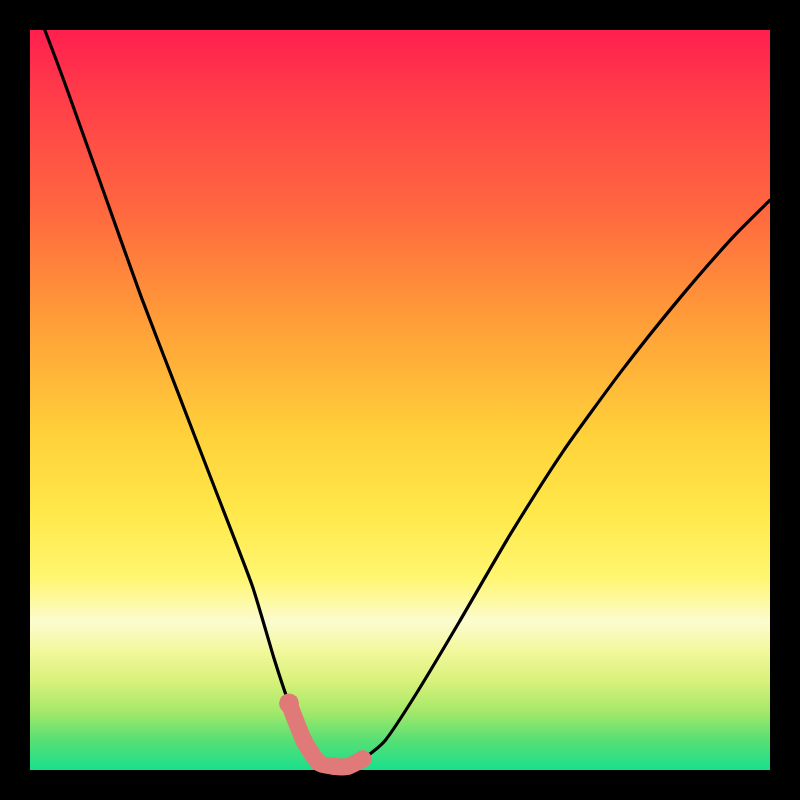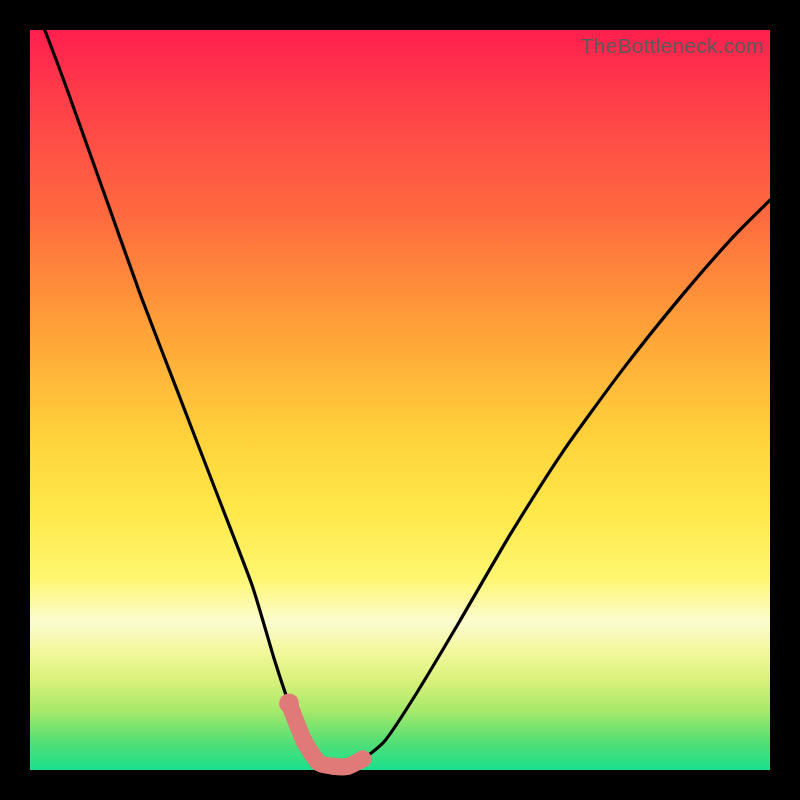--- a/index.html
+++ b/index.html
@@ -59,21 +59,20 @@
     height: 740px;
     overflow: visible;
   }
 </style>
 </head>
 <body>
 
 <div class="frame">
   <div class="plot-bg"></div>
 
-  <div class="watermark">TheBottleneck.com</div>
 
   <svg class="curve" viewBox="0 0 740 740">
 
     <path id="main-curve" fill="none" stroke="#000000" stroke-width="3.2" stroke-linecap="round" stroke-linejoin="round" d="M 0.0 -37.0 C 1.5 -33.3, 11.1 -9.6, 14.8 0.0 C 18.5 9.6, 31.1 42.9, 37.0 59.2 C 42.9 75.5, 66.6 142.1, 74.0 162.8 C 81.4 183.5, 103.6 246.4, 111.0 266.4 C 118.4 286.4, 140.6 343.4, 148.0 362.6 C 155.4 381.8, 177.6 439.6, 185.0 458.8 C 192.4 478.0, 216.1 538.0, 222.0 555.0 C 227.9 572.0, 240.5 617.2, 244.2 629.0 C 247.9 640.8, 256.0 665.3, 259.0 673.4 C 262.0 681.5, 270.8 704.5, 273.8 710.4 C 276.8 716.3, 285.6 730.0, 288.6 732.6 C 291.6 735.2, 300.4 735.9, 303.4 736.3 C 306.4 736.7, 315.2 737.0, 318.2 736.3 C 321.2 735.6, 329.3 731.5, 333.0 728.9 C 336.7 726.3, 350.0 716.7, 355.2 710.4 C 360.4 704.1, 377.4 677.8, 384.8 666.0 C 392.2 654.2, 419.6 608.3, 429.2 592.0 C 438.8 575.7, 470.6 520.2, 481.0 503.2 C 491.4 486.2, 521.7 438.1, 532.8 421.8 C 543.9 405.5, 580.2 355.9, 592.0 340.4 C 603.8 324.9, 640.1 279.7, 651.2 266.4 C 662.3 253.1, 694.1 216.8, 703.0 207.2 C 711.9 197.6, 736.3 173.9, 740.0 170.2"></path>
 
     <path id="highlight-curve" fill="none" stroke="#e07a78" stroke-width="17" stroke-linecap="round" stroke-linejoin="round" d="M 259.0 673.4 C 260.5 677.1, 270.8 704.5, 273.8 710.4 C 276.8 716.3, 285.6 730.0, 288.6 732.6 C 291.6 735.2, 300.4 735.9, 303.4 736.3 C 306.4 736.7, 315.2 737.0, 318.2 736.3 C 321.2 735.6, 331.5 729.6, 333.0 728.9"></path>
 
     <g id="highlight-dots">
         <circle cx="259.0" cy="673.4" r="10" fill="#e07a78"></circle>
         <circle cx="273.8" cy="710.4" r="8.5" fill="#e07a78"></circle>

